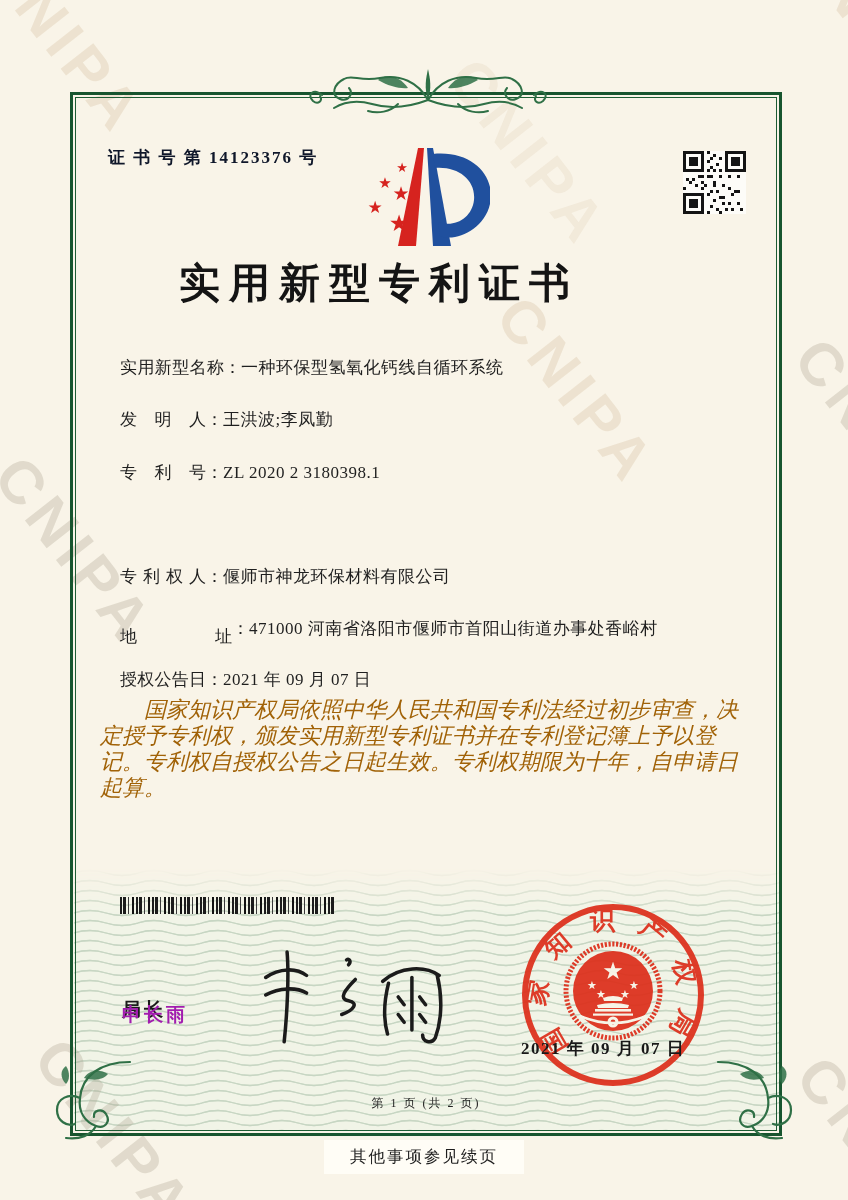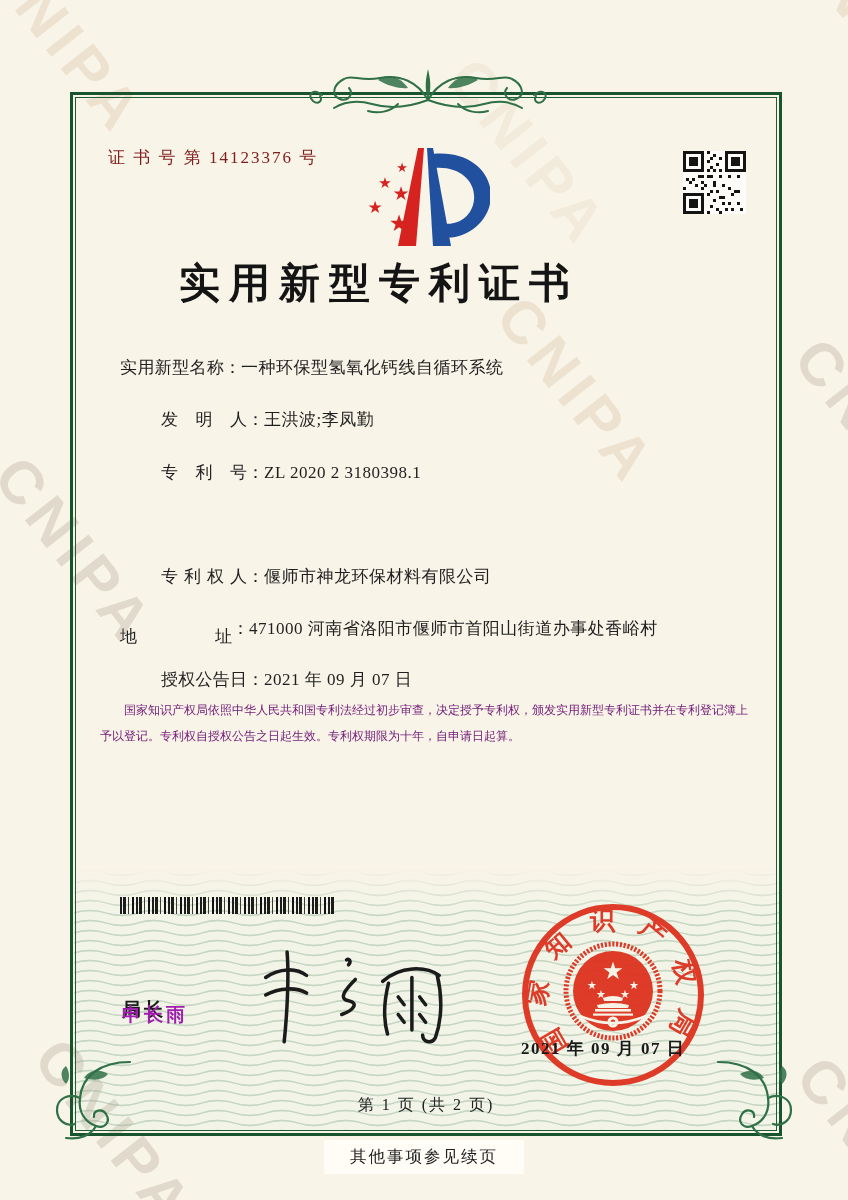--- a/index.html
+++ b/index.html
@@ -15,54 +15,54 @@
   .wm{position:absolute;z-index:2;font-family:"Liberation Sans",sans-serif;font-weight:bold;
       font-size:60px;letter-spacing:7px;color:rgba(196,164,122,0.22);transform:rotate(52deg);white-space:nowrap;}
   .wm.grey{color:rgba(170,158,138,0.30);}
 
   
   .frame{position:absolute;left:70px;top:92px;width:706px;height:1038px;border:3px solid #18552f;z-index:3;}
   .frame-inner{position:absolute;inset:2px;border:1px solid #1d5c34;}
 
   .orn{position:absolute;z-index:4;}
 
-  .certno{position:absolute;left:108px;top:146px;font-size:17px;letter-spacing:2px;color:#7f1d1d;z-index:5;}
+  .certno{position:absolute;left:108px;top:146px;font-size:17px;letter-spacing:2px;color:#0f172a;z-index:5;font-weight:bold;}
 
   .logo{position:absolute;left:340px;top:142px;z-index:5;}
   .qr{position:absolute;left:683px;top:151px;z-index:5;}
 
   .title{position:absolute;left:70px;top:256px;width:618px;text-align:center;font-size:41px;font-weight:bold;
          letter-spacing:9px;color:#141414;z-index:5;}
 
   .frow{position:absolute;left:120px;width:660px;font-size:17px;color:#1f1f1f;z-index:5;white-space:nowrap;}
   .flabel{display:inline-block;text-align:justify;text-align-last:justify;vertical-align:top;}
-  .w5{width:86px;margin-left:41px;}
+  .w5{width:86px;}
   .w6{width:104px;}
   .wa{width:112px;margin-top:8px;}
   .fval{letter-spacing:0.5px;}
   .pair2{position:absolute;left:273px;top:0;}
 
-  .bodytext{position:absolute;left:100px;top:697px;width:655px;font-size:12px;line-height:26px;color:#701a75;z-index:5;}
+  .bodytext{position:absolute;left:100px;top:697px;width:655px;font-size:22px;line-height:26px;color:#a16207;z-index:5;font-style:italic;}
   .bodytext p{margin:0;text-indent:2em;}
 
   .barcode{position:absolute;left:120px;top:897px;width:216px;height:17px;z-index:5;
            background:repeating-linear-gradient(to right,#1c1c1c 0 2px,transparent 2px 3px,#1c1c1c 3px 6px,
            transparent 6px 8px,#3a3a3a 8px 9px,transparent 9px 12px,#111 12px 14px,transparent 14px 16px);}
 
   .sig-role{position:absolute;left:122px;top:969px;font-family:"Liberation Sans",sans-serif;font-weight:600;
             font-size:19px;color:#1b1b1b;z-index:5;letter-spacing:3px;margin-top:28px;}
   .sig-name{position:absolute;left:122px;top:1002px;font-family:"Liberation Sans",sans-serif;font-weight:600;
             font-size:19px;color:#a21caf;z-index:5;letter-spacing:3px;}
   .signature{position:absolute;left:252px;top:946px;z-index:5;}
 
   .seal{position:absolute;left:513px;top:895px;z-index:5;}
   .seal-date{position:absolute;left:498px;top:1037px;width:210px;text-align:center;font-size:17px;font-weight:600;
              color:#191919;letter-spacing:1.5px;z-index:6;}
 
-  .pageinfo{position:absolute;left:70px;top:1095px;width:712px;text-align:center;font-size:16px;color:#222;z-index:5;letter-spacing:2px;}
+  .pageinfo{position:absolute;left:70px;top:1095px;width:712px;text-align:center;font-size:12px;color:#222;z-index:5;letter-spacing:2px;}
   .contnote{position:absolute;left:424px;top:1140px;transform:translateX(-50%);background:#fffdf6;
             padding:6px 26px;font-size:16.5px;color:#1d1d1d;letter-spacing:2px;z-index:5;}
 </style>
 </head>
 <body>
 
 <div id="page">
 
   <svg class="waves" width="705" height="262">
     <defs>

